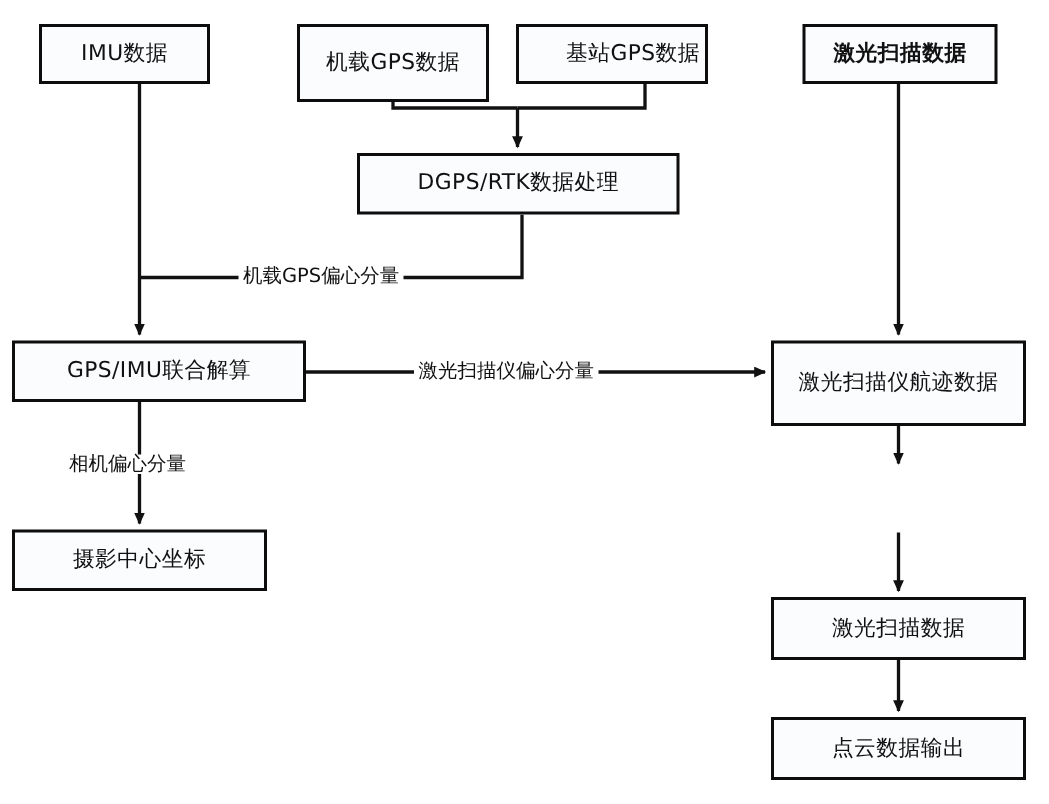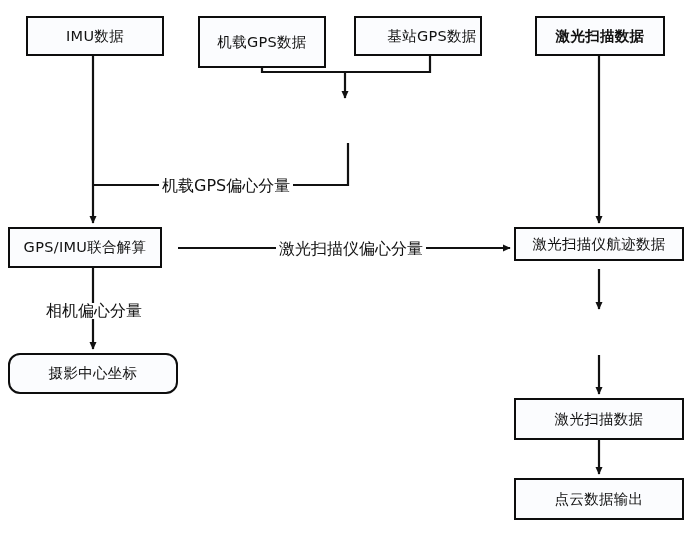--- a/index.html
+++ b/index.html
@@ -37,21 +37,21 @@
   .node-label {
     font-size: 14.5px;
     line-height: 1;
     color: #111111;
     letter-spacing: 0.3px;
     white-space: nowrap;
     text-align: center;
   }
   .edge-label {
     position: absolute;
-    font-size: 16px;
+    font-size: 13px;
     color: #111111;
     white-space: nowrap;
     background: #ffffff;
     padding: 0 3px;
     line-height: 1;
     z-index: 3;
   }
 </style>
 </head>
 <body>
@@ -101,46 +101,49 @@
 
     <g>
       <line x1="599" y1="355" x2="599" y2="394" stroke="#111111" stroke-width="2.2" marker-end="url(#arrow)"></line>
     </g>
 
     <g>
       <line x1="599" y1="440" x2="599" y2="474" stroke="#111111" stroke-width="2.2" marker-end="url(#arrow)"></line>
     </g>
   </svg>
 
-  <div class="node" style="left:26px;top:16px;width:138px;height:40px;">
+  <div class="node" style="left:26px;top:16px;width:114px;height:40px;">
     <span class="node-label">IMU数据</span>
   </div>
 
   <div class="node" style="left:198px;top:16px;width:128px;height:52px;">
     <span class="node-label">机载GPS数据</span>
   </div>
 
-  <div class="node" style="left:354px;top:16px;width:128px;height:40px;padding-left:28px;">
+  <div class="node" style="left:344px;top:16px;width:128px;height:40px;padding-left:28px;">
     <span class="node-label">基站GPS数据</span>
   </div>
 
   <div class="node" style="left:535px;top:16px;width:130px;height:40px;font-weight:bold;">
     <span class="node-label">激光扫描数据</span>
   </div>
 
+  <div class="node" style="left:238px;top:102px;width:215px;height:41px;">
+    <span class="node-label">DGPS/RTK数据处理</span>
+  </div>
 
-  <div class="node" style="left:8px;top:227px;width:154px;height:41px;">
+  <div class="node" style="left:8px;top:227px;width:196px;height:41px;">
     <span class="node-label">GPS/IMU联合解算</span>
   </div>
 
-  <div class="node" style="left:514px;top:227px;width:170px;height:34px;">
+  <div class="node" style="left:514px;top:227px;width:170px;height:57px;">
     <span class="node-label">激光扫描仪航迹数据</span>
   </div>
 
-  <div class="node" style="left:8px;top:353px;width:170px;height:41px;border-radius:12px;">
+  <div class="node" style="left:8px;top:353px;width:170px;height:41px;">
     <span class="node-label">摄影中心坐标</span>
   </div>
 
 
   <div class="node" style="left:514px;top:398px;width:170px;height:42px;">
     <span class="node-label">激光扫描数据</span>
   </div>
 
   <div class="node" style="left:514px;top:478px;width:170px;height:42px;">
     <span class="node-label">点云数据输出</span>

